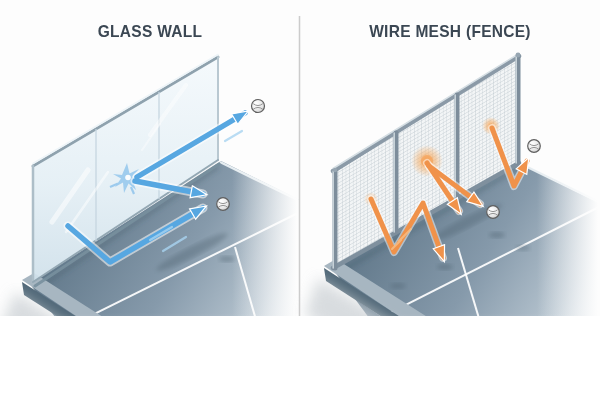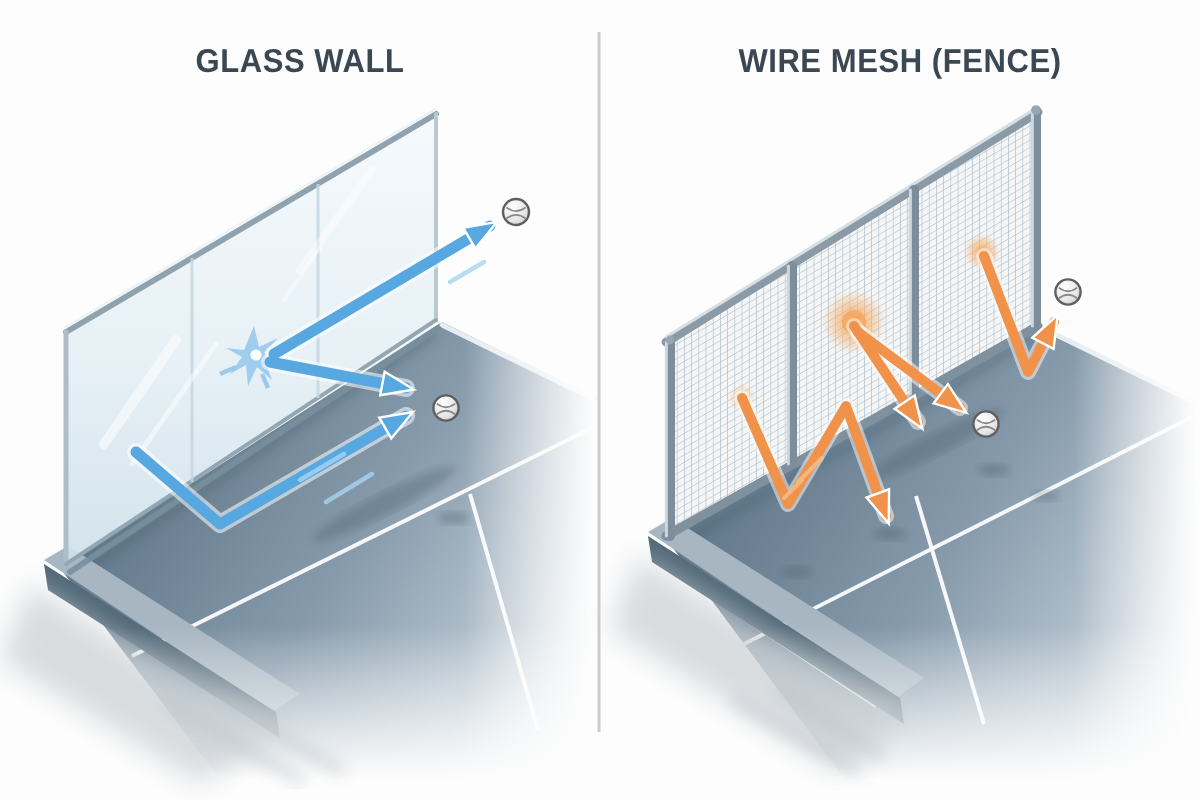--- a/index.html
+++ b/index.html
@@ -1,21 +1,21 @@
 <!DOCTYPE html>
 <html style="--background: #fdfdfd; --title-text: #3b4753; --divider: #cccccc; --arrow-blue: #57a7e1; --arrow-orange: #f0924a; --court-floor-dark: #64798b; --court-floor-light: #c6d1d9; --court-line: #ffffff; --glass-tint: #dce9f2; --fence-frame: #7e8e9c; --mesh-line: #b4bfc7; --slab-top: #a7b6c1; --slab-front: #516878; --ball-fill: #ededed; --impact-star: #9ccaed; --impact-glow: #f6a45c;"><head>
 <meta charset="utf-8">
 <style>
   html,body{margin:0;padding:0;background:#ffffff;}
   :root{
     --background:#fdfdfd; --title-text:#3b4753; --divider:#cccccc;
     --arrow-blue:#57a7e1; --arrow-orange:#f0924a;
   }
   .stage{
-    position:relative;width:600px;height:400px;overflow:hidden;
+    position:relative;width:600px;height:316px;overflow:hidden;
     background:var(--background);
     font-family:"Liberation Sans", sans-serif;
   }
   .panel-title{
     position:absolute;top:22px;width:300px;text-align:center;
     font-size:16.5px;font-weight:bold;letter-spacing:.3px;
     color:var(--title-text);transform:scaleX(.94);transform-origin:center;
     white-space:nowrap;
   }
   .panel-title.right{left:300px;}

